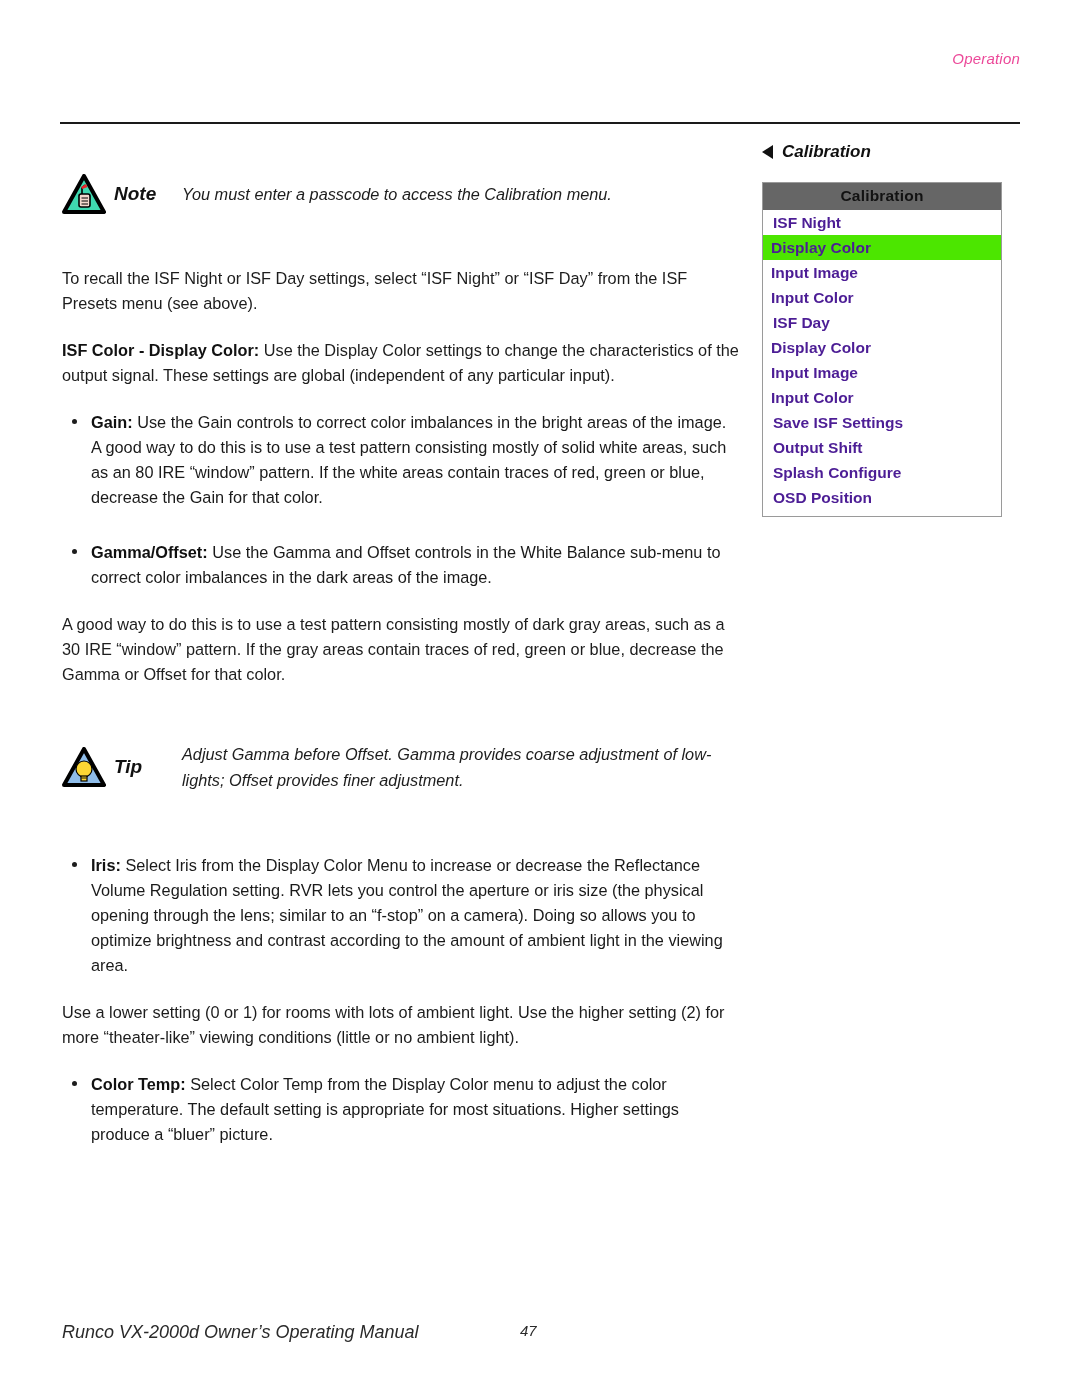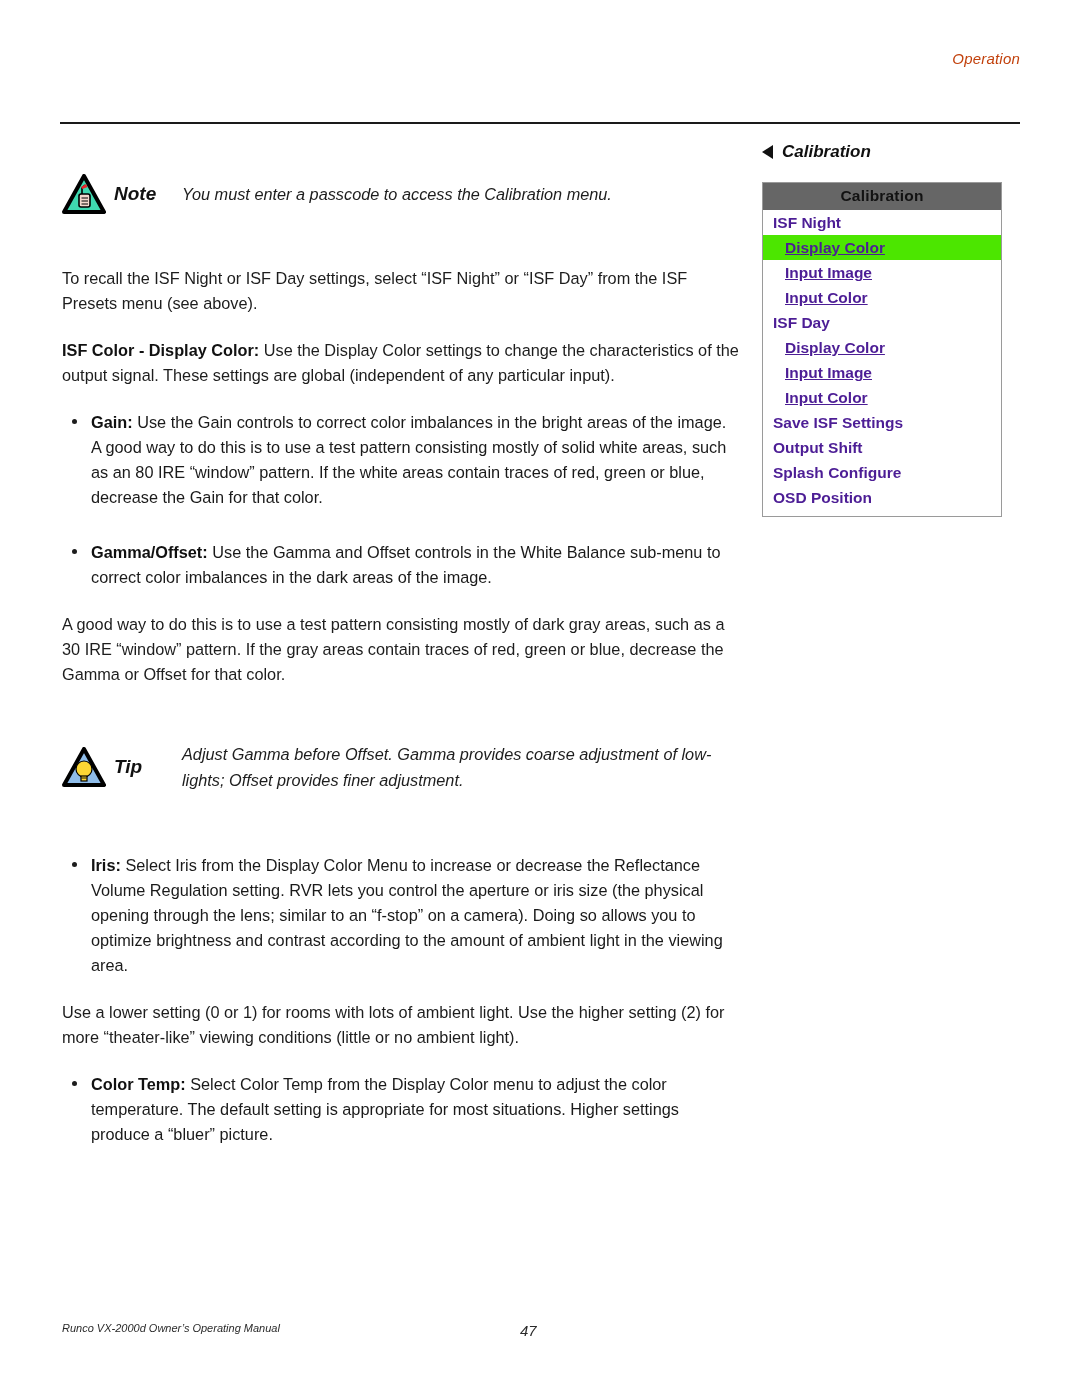--- a/index.html
+++ b/index.html
@@ -16,21 +16,21 @@
     -webkit-font-smoothing: antialiased;
   }
 
   
   .running-head {
     position: absolute;
     top: 50px;
     right: 60px;
     font-style: italic;
     font-size: 15px;
-    color: #c2410c;
+    color: #ec4899;
     letter-spacing: 0.2px;
   }
   .head-rule {
     position: absolute;
     left: 60px;
     top: 122px;
     width: 960px;
     height: 2px;
     background: #1a1a1a;
   }
@@ -169,33 +169,33 @@
   .osd-list { }
   .osd-row {
     font-weight: bold;
     font-size: 15.5px;
     color: #4c1d95;
     padding: 3px 0 3px 10px;
     line-height: 19px;
     white-space: nowrap;
   }
   .osd-row.lvl1 { padding-left: 10px; }
-  .osd-row.lvl2 { padding-left: 22px; text-decoration: underline; }
+  .osd-row.lvl2 { padding-left: 8px; }
   .osd-row.sel {
     background: #4ce600;
   }
   .osd-pad-bottom { height: 6px; }
 
   
   .footer-left {
     position: absolute;
     left: 62px;
     top: 1322px;
     font-style: italic;
-    font-size: 11px;
+    font-size: 18px;
     color: #2a2a2a;
   }
   .footer-page {
     position: absolute;
     left: 520px;
     top: 1322px;
     font-style: italic;
     font-size: 15px;
     color: #2a2a2a;
   }

